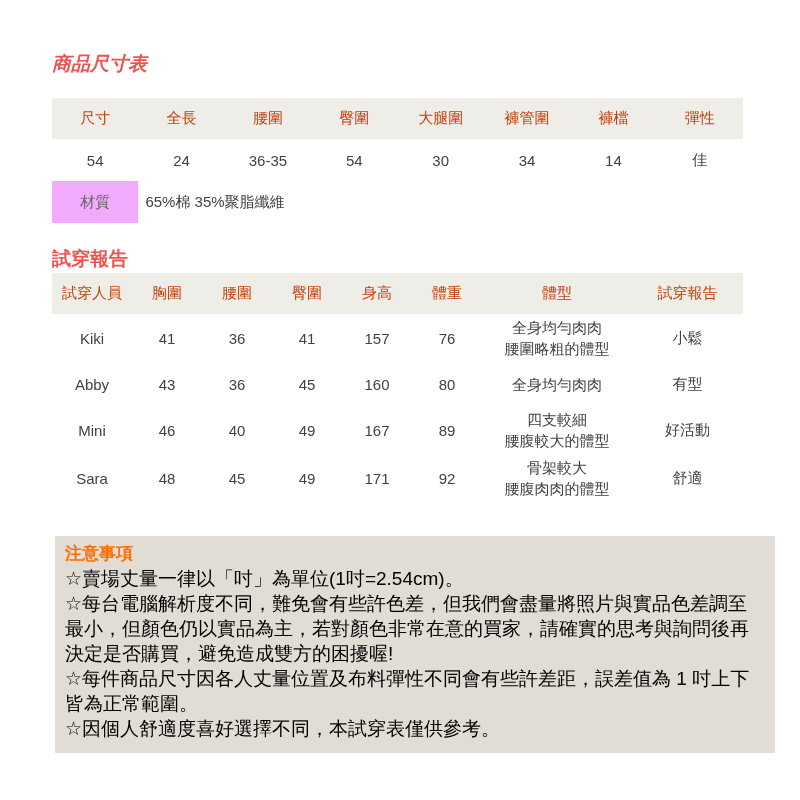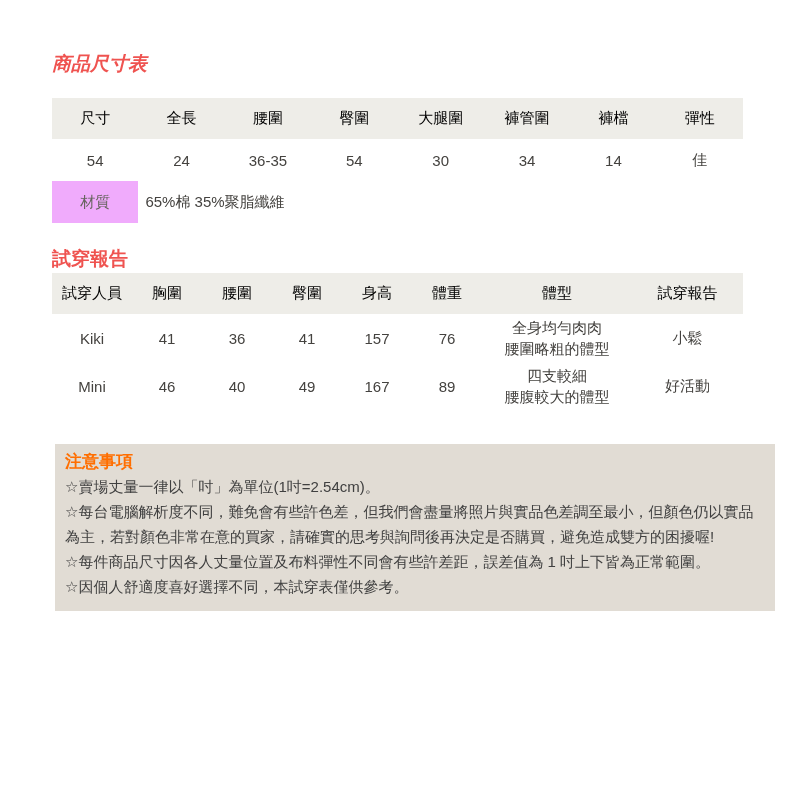--- a/index.html
+++ b/index.html
@@ -25,21 +25,21 @@
     table-layout: fixed;
     margin-left: 52px;
     width: 691px;
     font-size: 15px;
   }
   #size-table { margin-top: 22px; }
   #fit-table  { margin-top: 2px; }
 
   th {
     background: #eeede8;
-    color: #000000;
+    color: #c2410c;
     font-weight: normal;
     height: 41px;
     text-align: center;
     vertical-align: middle;
   }
   td {
     color: #44423f;
     text-align: center;
     vertical-align: middle;
   }
@@ -69,22 +69,22 @@
     padding: 6px 10px 12px 10px;
   }
   .notes-title {
     color: #ff6e00;
     font-size: 17px;
     font-weight: bold;
     line-height: 24px;
   }
   .notes-list { list-style: none; }
   .notes-list li {
-    color: #404040;
-    font-size: 15px;
+    color: #000000;
+    font-size: 19px;
     line-height: 25px;
   }
 </style>
 </head>
 <body>
 
 <h2 id="size-title" class="section-title">商品尺寸表</h2>
 
 <table id="size-table">
   <tbody>
@@ -144,29 +144,50 @@
     <td>41</td>
     <td>36</td>
     <td>41</td>
     <td>157</td>
     <td>76</td>
     <td class="two-line body-type">全身均勻肉肉
 腰圍略粗的體型</td>
     <td>小鬆</td>
   </tr>
   <tr>
+    <td>Abby</td>
+    <td>43</td>
+    <td>36</td>
+    <td>45</td>
+    <td>160</td>
+    <td>80</td>
+    <td class="body-type">全身均勻肉肉</td>
+    <td>有型</td>
+  </tr>
+  <tr>
     <td>Mini</td>
     <td>46</td>
     <td>40</td>
     <td>49</td>
     <td>167</td>
     <td>89</td>
     <td class="two-line body-type">四支較細
 腰腹較大的體型</td>
     <td>好活動</td>
+  </tr>
+  <tr>
+    <td>Sara</td>
+    <td>48</td>
+    <td>45</td>
+    <td>49</td>
+    <td>171</td>
+    <td>92</td>
+    <td class="two-line body-type">骨架較大
+腰腹肉肉的體型</td>
+    <td>舒適</td>
   </tr>
 </tbody>
   </table>
 
 <div class="notes-box">
   <div class="notes-title">注意事項</div>
   <ul class="notes-list">
     <li>☆賣場丈量一律以「吋」為單位(1吋=2.54cm)。</li>
     <li>☆每台電腦解析度不同，難免會有些許色差，但我們會盡量將照片與實品色差調至最小，但顏色仍以實品為主，若對顏色非常在意的買家，請確實的思考與詢問後再決定是否購買，避免造成雙方的困擾喔!</li>
     <li>☆每件商品尺寸因各人丈量位置及布料彈性不同會有些許差距，誤差值為 1 吋上下皆為正常範圍。</li>

